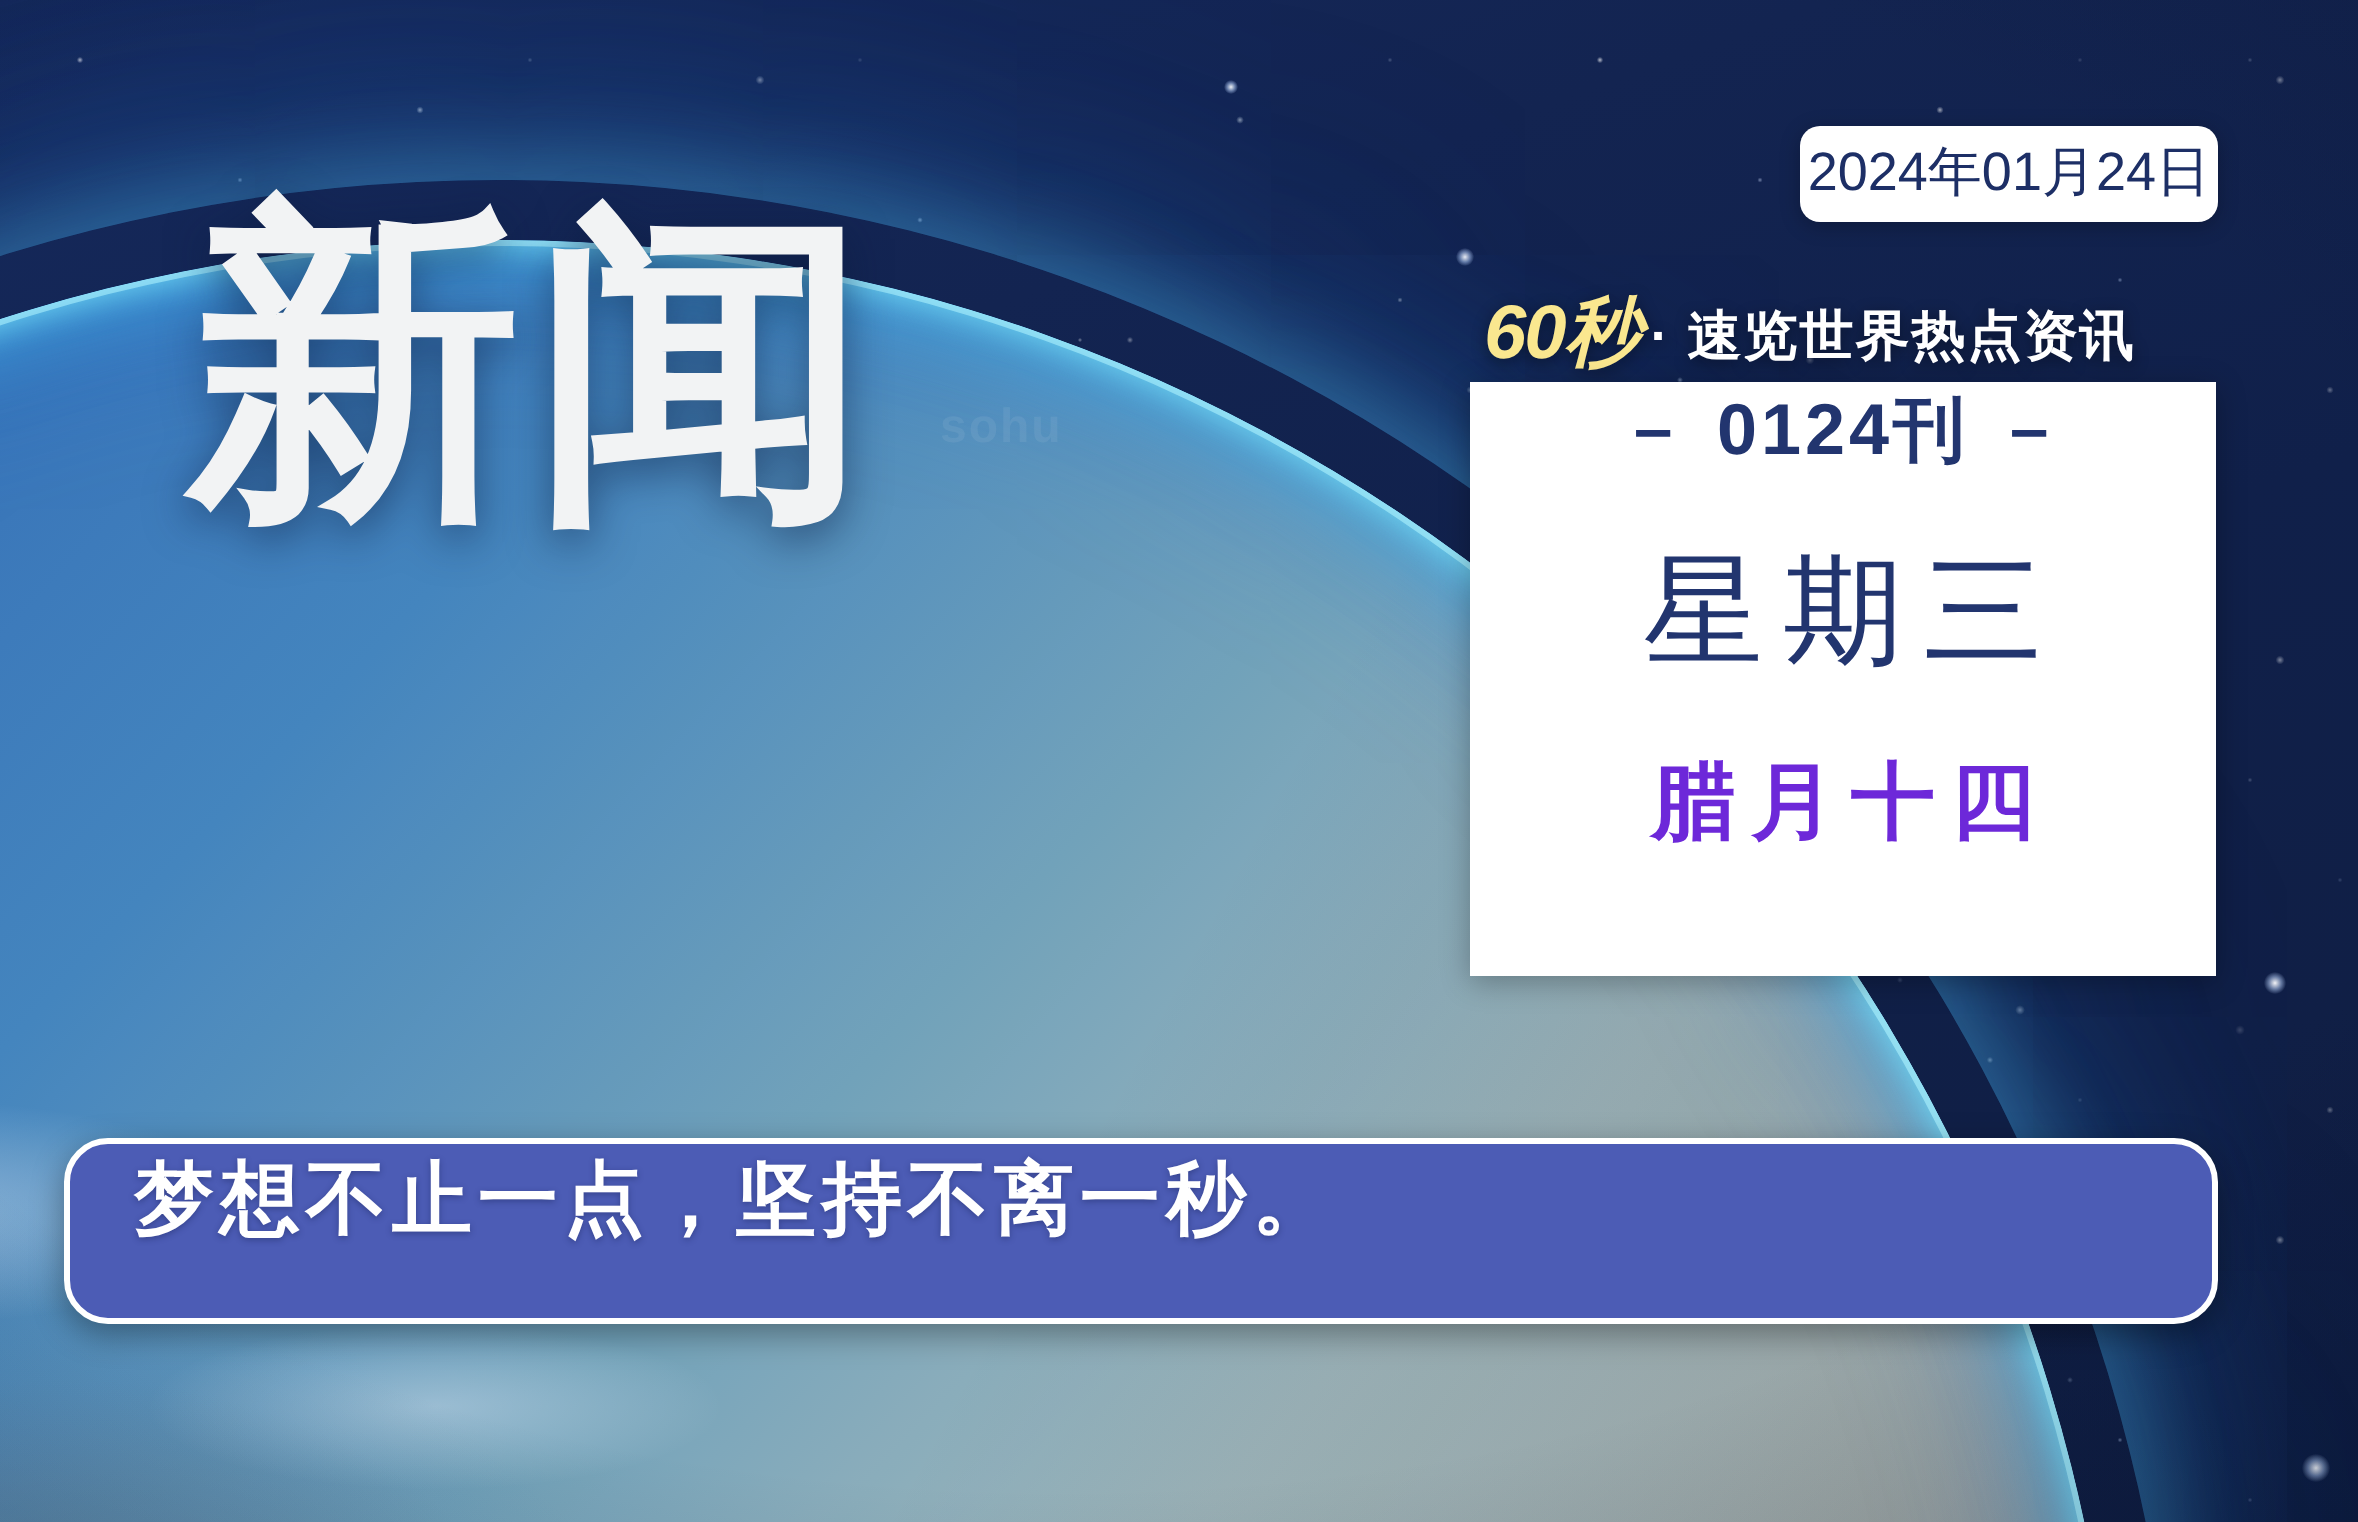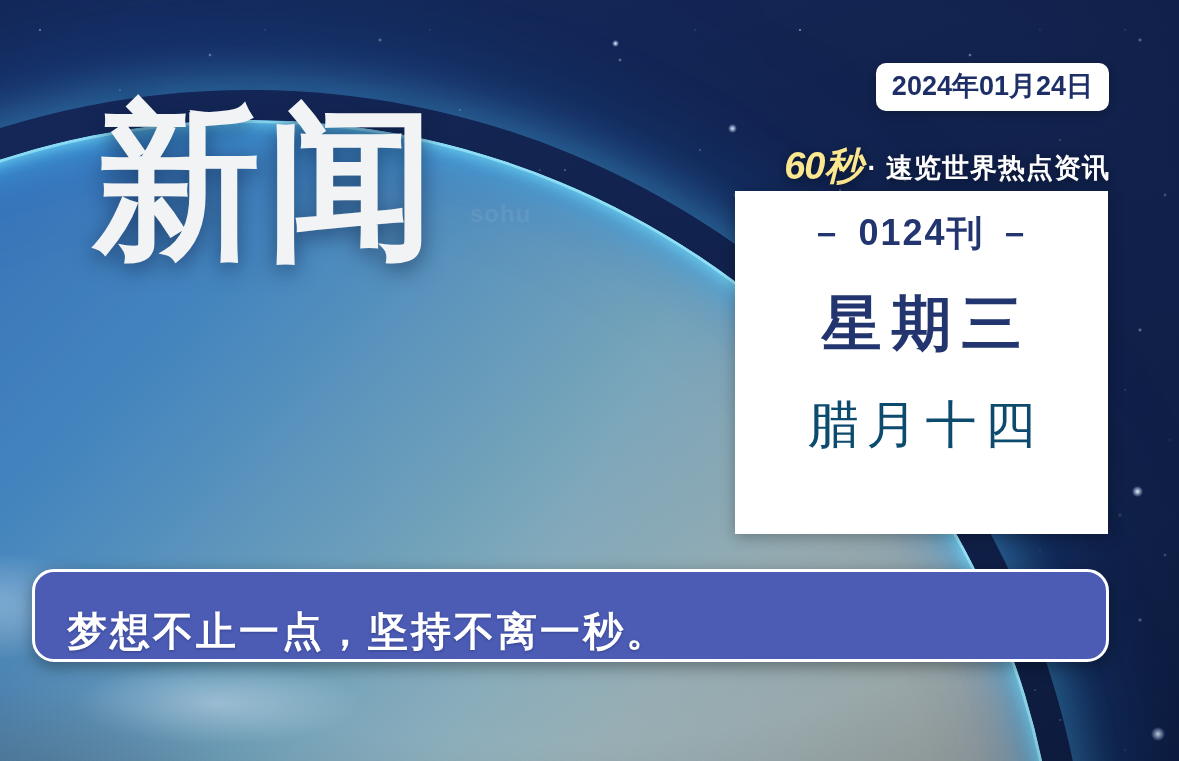--- a/index.html
+++ b/index.html
@@ -182,34 +182,34 @@
   }
 
   
   .date-pill {
     position: absolute;
     right: 70px;
     top: 63px;
     background: #ffffff;
     color: #1d2f66;
     font-size: 27px;
-    font-weight: 700;
-    padding: 5px 16px 7px;
+    font-weight: 400;
+    padding: 5px 4px 7px;
     border-radius: 10px;
     letter-spacing: 0px;
     box-shadow: 0 2px 10px rgba(0,0,0,.25);
     white-space: nowrap;
   }
 
   .tagline {
     position: absolute;
     left: 742px;
     top: 141px;
     width: 368px;
-    text-align: right;
+    text-align: left;
     white-space: nowrap;
     text-shadow: 0 2px 8px rgba(0,0,0,.45);
   }
   .tag-60 {
     color: #fae78f;
     font-size: 38px;
     font-weight: 900;
     font-style: italic;
     letter-spacing: -1px;
     vertical-align: -2px;
@@ -220,67 +220,66 @@
     font-weight: 800;
     letter-spacing: 1px;
     margin-left: 6px;
   }
 
   .info-card {
     position: absolute;
     left: 735px;
     top: 191px;
     width: 373px;
-    height: 343px;
+    height: 297px;
     background: #ffffff;
     display: flex;
     flex-direction: column;
     align-items: center;
     justify-content: flex-start;
-    padding-top: 18px;
     box-shadow: 0 3px 14px rgba(0,0,0,.28);
   }
   .issue {
     color: #22356f;
     font-size: 36px;
     font-weight: 800;
     letter-spacing: 2px;
     white-space: nowrap;
   }
   .weekday {
     color: #22356f;
     font-size: 60px;
-    font-weight: 700;
+    font-weight: 400;
     letter-spacing: 10px;
     margin-top: 26px;
     text-indent: 10px;
     white-space: nowrap;
   }
   .lunar {
-    color: #0c4a6e;
-    font-size: 51px;
-    font-weight: 400;
+    color: #6d28d9;
+    font-size: 42px;
+    font-weight: 700;
     letter-spacing: 8px;
     margin-top: 26px;
     text-indent: 8px;
     white-space: nowrap;
   }
 
   
   .quote-banner {
     position: absolute;
     left: 32px;
     top: 569px;
     width: 1077px;
     height: 93px;
     background: #4c5cb5;
     border: 3px solid #ffffff;
     border-radius: 22px;
     display: flex;
-    align-items: flex-end;
+    align-items: flex-start;
     box-shadow: 0 5px 16px rgba(0,0,0,.35);
   }
   .quote-text {
     color: #ffffff;
     font-size: 40px;
     font-weight: 800;
     letter-spacing: 3px;
     margin-left: 32px;
     white-space: nowrap;
     text-shadow: 0 1px 3px rgba(20,30,80,.4);

